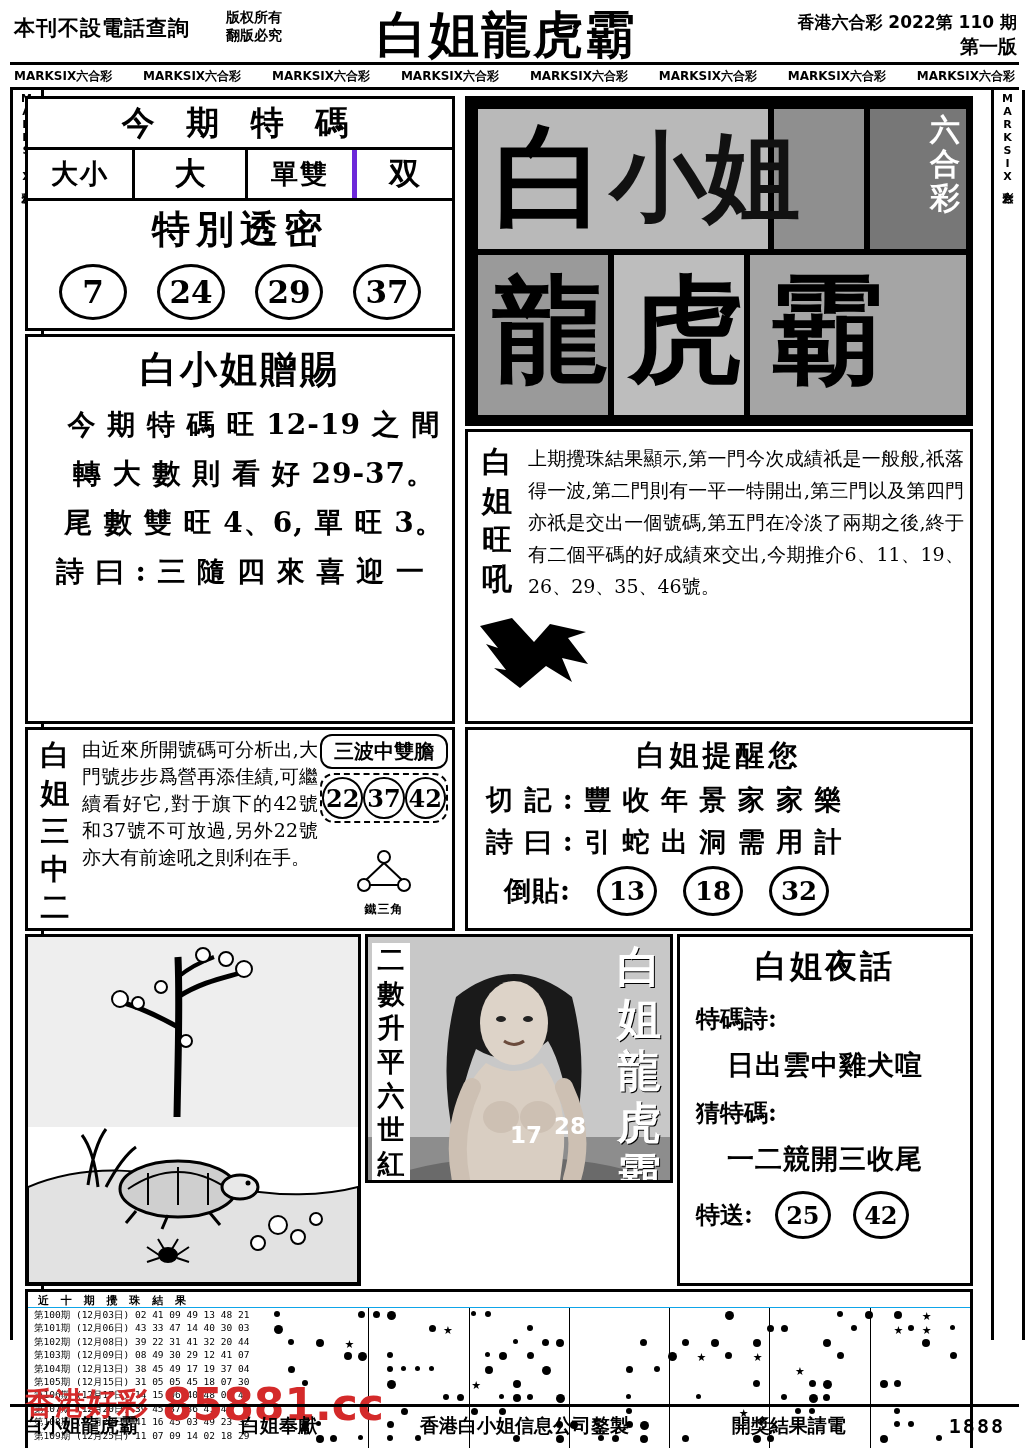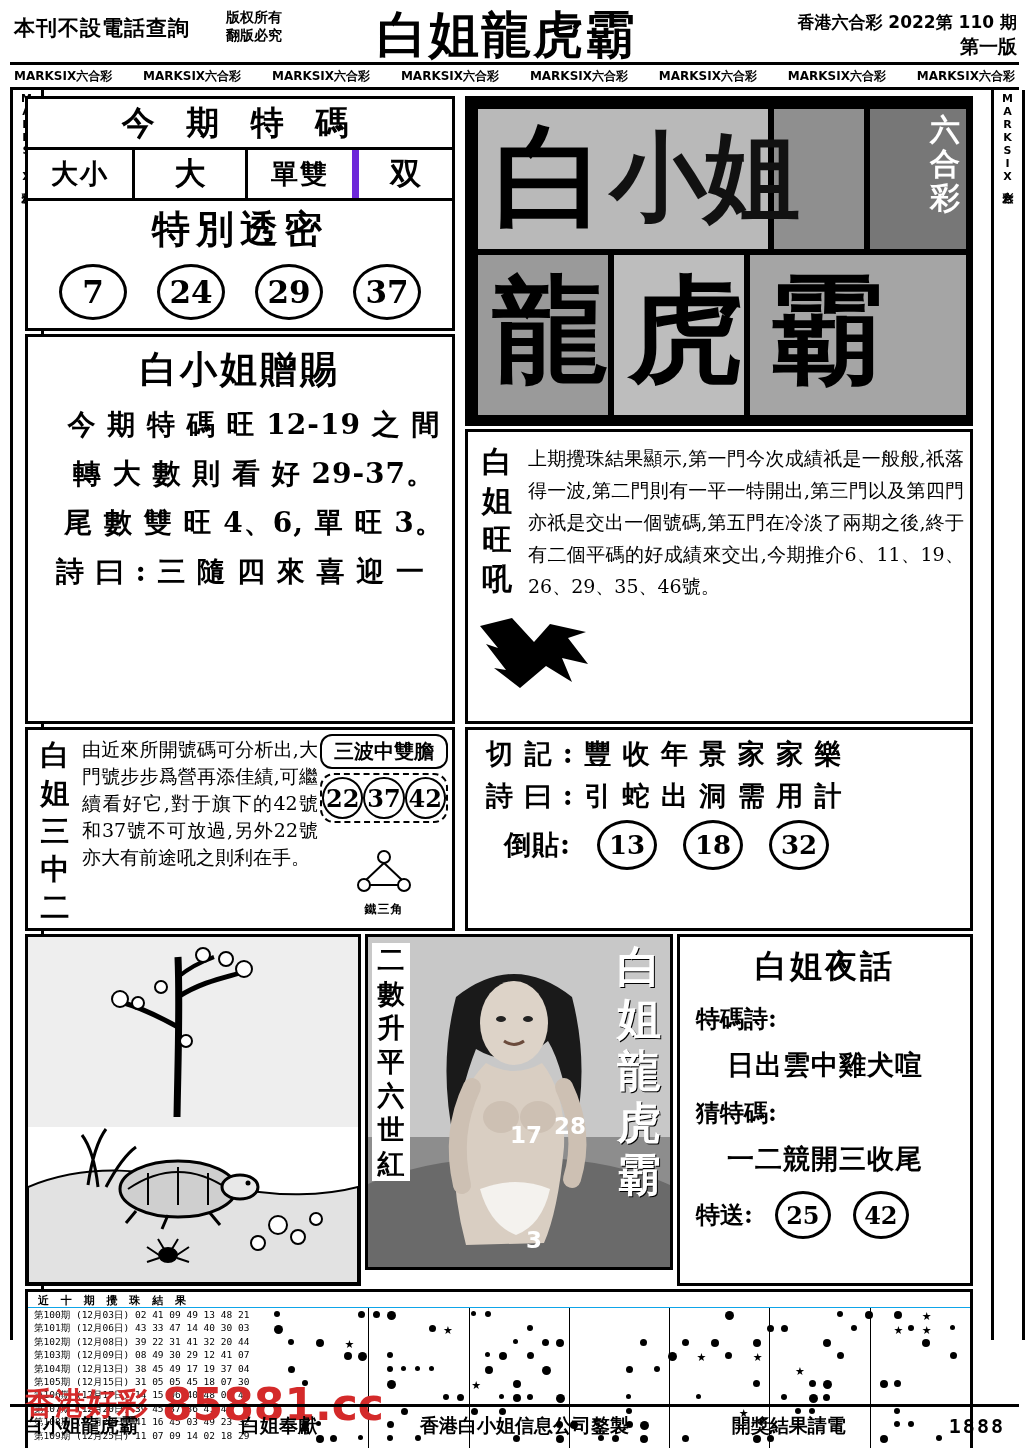--- a/index.html
+++ b/index.html
@@ -27,21 +27,21 @@
 
   .box{position:absolute;border:3px solid #000;box-sizing:border-box;background:#fff;}
 
   
   .b-tema{left:0px;top:0px;width:430px;height:235px;}
   .tema-title{height:48px;border-bottom:3px solid #000;display:flex;align-items:center;justify-content:center;font-size:33px;font-weight:bold;letter-spacing:10px;font-family:"DejaVu Serif","Liberation Serif",serif;}
   .tema-row{height:48px;border-bottom:3px solid #000;display:flex;}
   .tema-cell{display:flex;align-items:center;justify-content:center;font-size:27px;font-weight:bold;font-family:"DejaVu Serif","Liberation Serif",serif;}
   .tc1{width:104px;border-right:3px solid #000;letter-spacing:2px;}
   .tc2{width:110px;border-right:3px solid #000;font-size:31px;}
-  .tc3{width:104px;border-right:7px solid #6d28d9;letter-spacing:2px;}
+  .tc3{width:104px;border-right:5px solid #6d28d9;letter-spacing:2px;}
   .tc4{flex:1;font-size:31px;}
   .tema-sub{height:56px;display:flex;align-items:center;justify-content:center;font-size:38px;font-weight:bold;letter-spacing:6px;font-family:"DejaVu Serif","Liberation Serif",serif;}
   .tema-nums{height:70px;display:flex;align-items:center;justify-content:space-around;padding:0 16px;box-sizing:border-box;}
   .circ{border:3px solid #000;border-radius:50%;display:flex;align-items:center;justify-content:center;font-weight:bold;font-family:"DejaVu Serif","Liberation Serif",serif;}
   .c-big{width:62px;height:50px;font-size:31px;}
 
   
   .b-gift{left:0px;top:238px;width:430px;height:390px;}
   .gift-title{text-align:center;font-size:37px;font-weight:bold;margin-top:8px;letter-spacing:3px;font-family:"DejaVu Serif","Liberation Serif",serif;}
   .gift-line{font-size:28px;font-weight:bold;text-align:center;margin-top:11px;letter-spacing:1px;font-family:"DejaVu Serif","Liberation Serif",serif;padding-left:28px;}
@@ -55,21 +55,21 @@
   .bo-title{border:2px solid #000;border-radius:12px;text-align:center;font-size:20px;font-weight:bold;padding:2px 0;font-family:"DejaVu Serif","Liberation Serif",serif;}
   .bo-nums{border:2px dashed #000;border-radius:14px;margin-top:4px;height:46px;display:flex;align-items:center;justify-content:space-around;}
   .c-sm{width:42px;height:38px;font-size:24px;border-width:2px;}
   .tri-wrap{margin-top:26px;text-align:center;}
   .tri-label{font-size:12px;font-weight:bold;margin-top:2px;letter-spacing:1px;}
 
   
   .b-pic{left:0px;top:838px;width:336px;height:352px;overflow:hidden;}
 
   
-  .b-girl{left:340px;top:838px;width:308px;height:336px;overflow:hidden;background:#a21caf;}
+  .b-girl{left:340px;top:838px;width:308px;height:249px;overflow:hidden;background:#a21caf;}
   .girl-vtext{position:absolute;left:4px;top:6px;width:38px;text-align:center;font-size:27px;font-weight:bold;line-height:34px;color:#000;background:#fff;font-family:"DejaVu Serif","Liberation Serif",serif;z-index:3;}
   .girl-vtitle{position:absolute;right:2px;top:4px;width:58px;text-align:center;font-size:44px;font-weight:bold;line-height:52px;color:#fff;z-index:3;font-family:"DejaVu Serif","Liberation Serif",serif;text-shadow:1px 1px 0 #000;}
   .girl-num{position:absolute;color:#fff;font-size:23px;font-weight:bold;z-index:3;}
 
   
   .b-photo{left:440px;top:0px;width:508px;height:330px;background:#000;overflow:hidden;}
   .ph-cell{position:absolute;background:#b9b9b9;}
   .ph-word{position:absolute;color:#000;font-weight:bold;font-family:"DejaVu Serif","Liberation Serif",serif;}
 
   
@@ -292,20 +292,21 @@
 
     <div class="box b-wang">
       <div class="wang-v">白姐旺吼</div>
       <div class="wang-body">上期攪珠結果顯示,第一門今次成績祇是一般般,祇落得一波,第二門則有一平一特開出,第三門以及第四門亦祇是交出一個號碼,第五門在冷淡了兩期之後,終于有二個平碼的好成績來交出,今期推介6、11、19、26、29、35、46號。</div>
       <svg class="blast" viewBox="0 0 120 74">
         <path d="M4 8 L22 30 L10 26 L30 52 L18 50 L44 70 L70 48 L96 64 L86 40 L112 46 L92 20 L110 14 L74 6 L58 24 L36 0 Z" fill="#000"></path>
       </svg>
     </div>
 
     <div class="box b-remind">
+      <div class="rm-title">白姐提醒您</div>
       <div class="rm-line">切 記 :  豐 收 年 景 家 家 樂</div>
       <div class="rm-line">詩 曰 :  引 蛇 出 洞 需 用 計</div>
       <div class="rm-bottom">
         <div class="lb">倒貼:</div>
         <div class="circ c-big" style="width:54px;height:44px;font-size:26px;">13</div>
         <div class="circ c-big" style="width:54px;height:44px;font-size:26px;">18</div>
         <div class="circ c-big" style="width:54px;height:44px;font-size:26px;">32</div>
       </div>
     </div>
 

